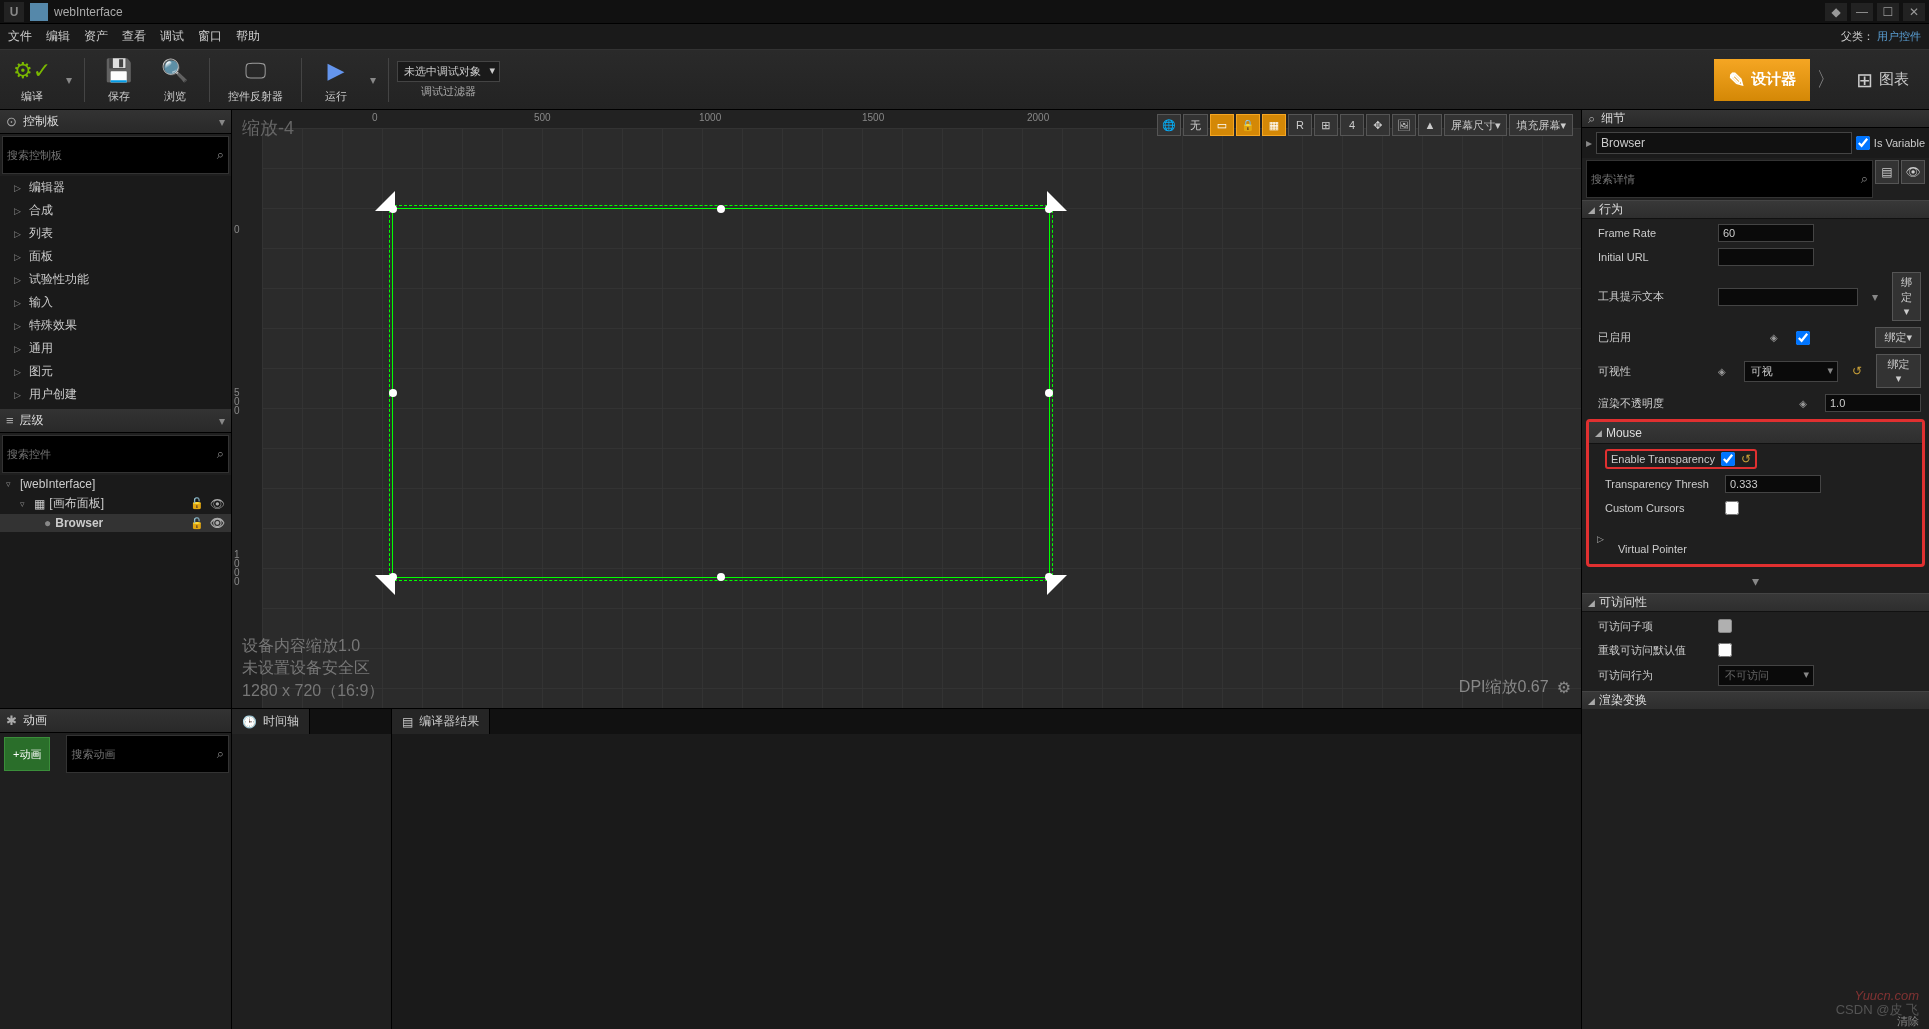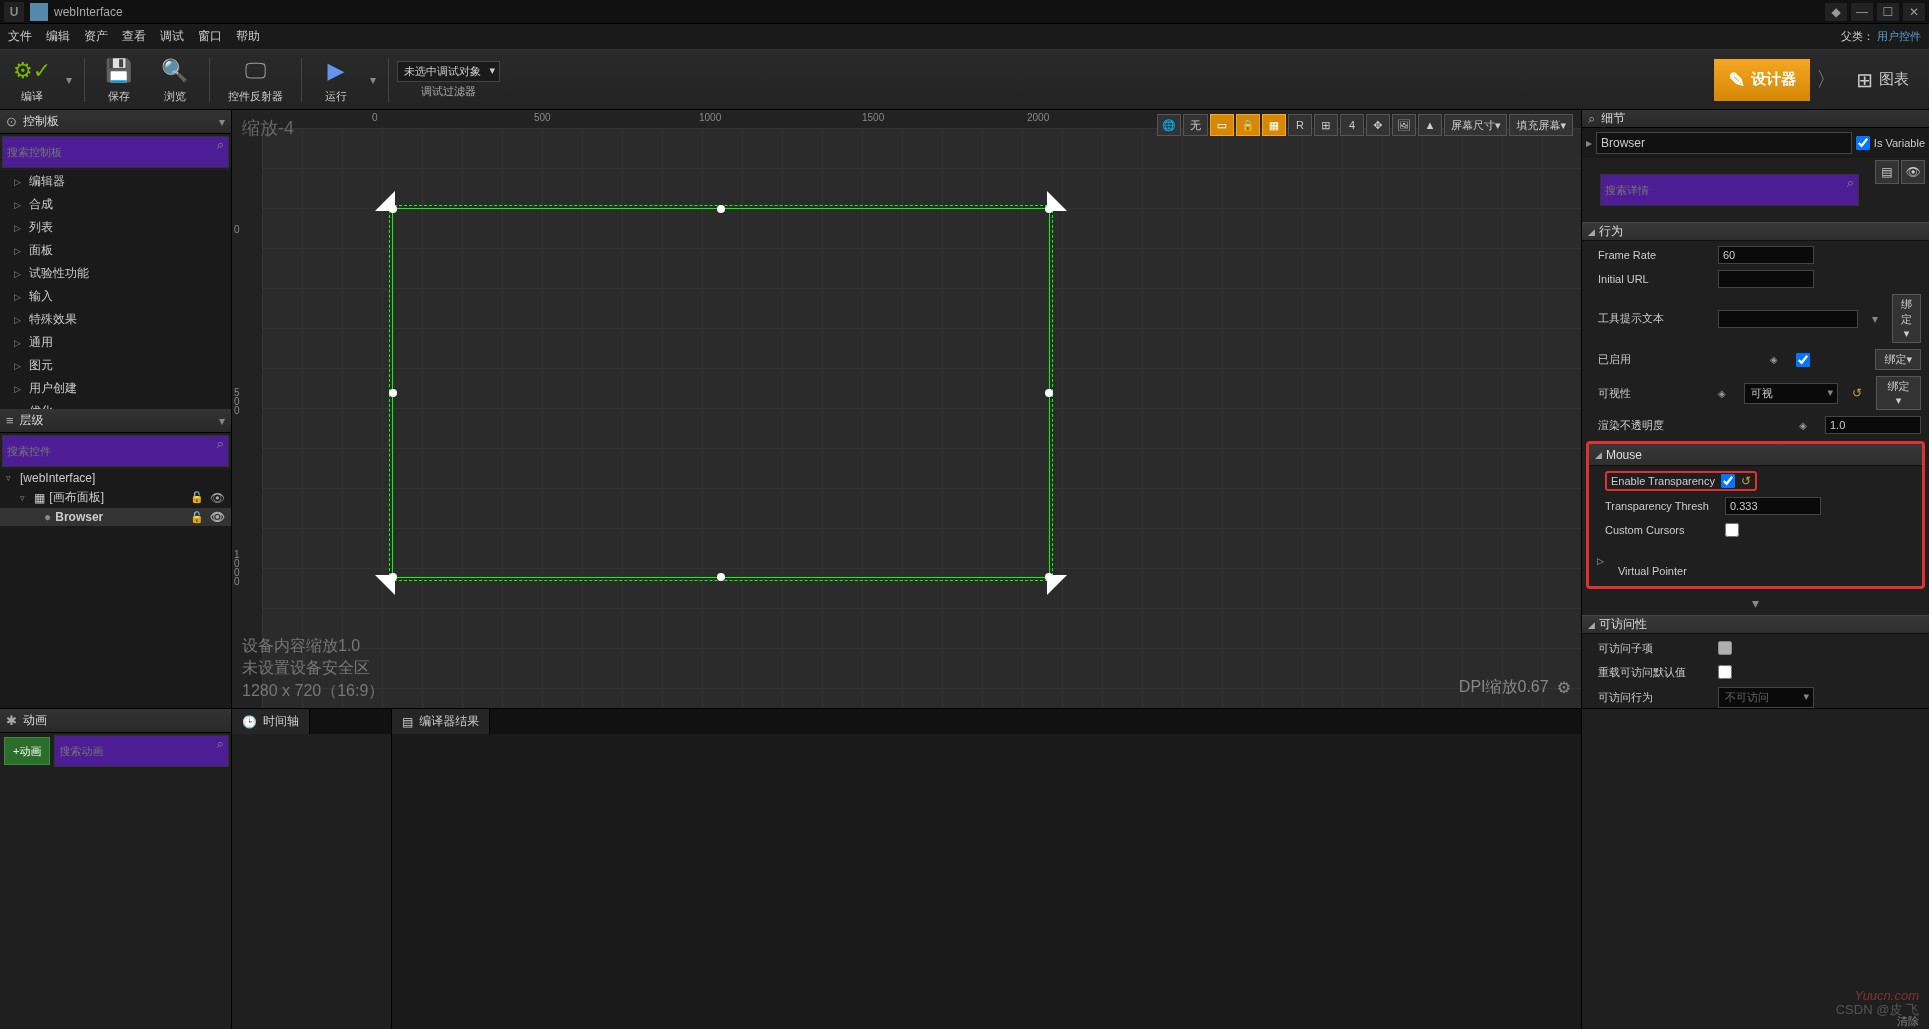--- a/index.html
+++ b/index.html
@@ -39,21 +39,21 @@
 .mode-tab.active { background:linear-gradient(#f5a623,#d48806); color:#fff; font-weight:bold; }
 .mode-tab .mi { font-size:20px; }
 .chev { color:#888; font-size:20px; margin:0 4px; }
 
 
 .main { display:flex; height: 598px; }
 .left-col { width: 232px; display:flex; flex-direction:column; background:#1f1f1f; border-right:1px solid #000; }
 .panel-header { height:24px; background:linear-gradient(#333,#292929); display:flex; align-items:center; padding:0 6px; gap:6px; color:#ddd; border-bottom:1px solid #000; }
 .panel-header .hi { font-size:13px; color:#aaa; }
 .panel-header .add { margin-left:auto; color:#888; cursor:pointer; }
-.search-row { height:32px; background:#4c1d95; border:1px solid #333; margin:2px; display:flex; padding:0 4px; }
+.search-row { height:38px; background:#000000; border:1px solid #333; margin:2px; display:flex; align-items:center; padding:0 4px; }
 .search-row input { flex:1; background:transparent; border:none; color:#ccc; font-size:11px; outline:none; }
 .search-row .mag { color:#888; font-size:13px; }
 .tree { flex:1; overflow:auto; background:#1a1a1a; }
 .tree-item { padding:3px 6px 3px 14px; color:#ccc; cursor:pointer; display:flex; align-items:center; gap:4px; }
 .tree-item::before { content:"▷"; color:#888; font-size:9px; margin-right:4px; }
 .hierarchy-item { padding:2px 6px; display:flex; align-items:center; gap:4px; color:#ccc; }
 .hierarchy-item.sel { background:#333; font-weight:bold; }
 .hierarchy-item .exp { color:#888; font-size:9px; width:10px; }
 .hierarchy-item .lock { margin-left:auto; color:#777; font-size:11px; }
 .hierarchy-item .eye { color:#aaa; font-size:12px; margin-left:2px; }
@@ -80,21 +80,21 @@
 .dpi-info { position:absolute; right:10px; bottom:10px; color:#888; font-size:16px; display:flex; align-items:center; gap:8px; }
 
 
 .right-col { width: 348px; background:#1f1f1f; border-left:1px solid #000; display:flex; flex-direction:column; }
 .details-top { display:flex; align-items:center; gap:4px; padding:4px; background:#1a1a1a; }
 .details-top .di { color:#888; }
 .details-top input { flex:1; background:#111; border:1px solid #444; color:#ccc; padding:3px 4px; font-size:12px; }
 .details-top label { display:flex; align-items:center; gap:4px; font-size:11px; color:#ccc; }
 .details-top input[type=checkbox] { width:14px; height:14px; }
 .search-details { display:flex; gap:2px; padding:2px 4px; }
-.search-details .search-row { flex:1; margin:14px; }
+.search-details .search-row { flex:1; margin:0; }
 .view-btn { width:24px; height:24px; background:#333; border:1px solid #555; display:flex; align-items:center; justify-content:center; color:#ccc; cursor:pointer; }
 .section-h { height:22px; background:linear-gradient(#383838,#2e2e2e); display:flex; align-items:center; padding:0 6px; gap:4px; color:#ddd; border-top:1px solid #444; border-bottom:1px solid #111; cursor:pointer; }
 .section-h .tri { font-size:9px; color:#aaa; }
 .prop-body { padding:2px 0; }
 .prop-row { display:flex; align-items:center; padding:3px 8px 3px 16px; min-height:24px; gap:14px; }
 .prop-row .label { width:106px; font-size:11px; color:#ccc; flex-shrink:0; }
 .prop-row .badge { color:#999; font-size:10px; margin-left:auto; margin-right:4px; }
 .num-input { background:#0a0a0a; border:1px solid #444; color:#ccc; padding:2px 16px 2px 4px; width:96px; font-size:11px; position:relative; }
 .text-input { background:#0a0a0a; border:1px solid #444; color:#ccc; padding:2px 4px; width:96px; font-size:11px; }
 .combo { background:#0a0a0a; border:1px solid #444; color:#ccc; padding:2px 18px 2px 6px; width:96px; font-size:11px; position:relative; cursor:pointer; }
@@ -105,21 +105,21 @@
 .highlight-box { border:3px solid #e03030; border-radius:4px; margin:2px 4px; padding-bottom:4px; }
 .highlight-box .section-h { border-top:none; }
 .inner-highlight { border:2px solid #e03030; border-radius:3px; display:inline-flex; align-items:center; padding:1px 4px; gap:6px; }
 .expand-more { text-align:center; padding:4px; color:#888; cursor:pointer; font-size:14px; }
 .disabled { color:#666; }
 
 
 .bottom { height: 321px; display:flex; border-top:1px solid #000; }
 .anim-col { width:232px; display:flex; flex-direction:column; background:#1f1f1f; border-right:1px solid #000; }
 .add-anim { background:#2a6e2a; border:1px solid #3a8e3a; color:#fff; padding:2px 8px; font-size:11px; cursor:pointer; margin:2px; }
-.anim-row { display:flex; gap:2px; padding:2px; }
+.anim-row { display:flex; gap:14px; padding:2px; }
 .timeline-col { width:160px; background:#1f1f1f; border-right:1px solid #000; }
 .compiler-col { flex:1; background:#1a1a1a; }
 .tab-row { display:flex; background:#111; }
 .bot-tab { padding:4px 10px; background:#252525; color:#ccc; display:flex; align-items:center; gap:6px; font-size:12px; cursor:pointer; border-right:1px solid #000; }
 .bot-right { width:348px; background:#1f1f1f; border-left:1px solid #000; }
 
 .watermark { position:fixed; right:10px; bottom:26px; color:#c04040; font-size:13px; font-style:italic; opacity:0.6; }
 .csdn { position:fixed; right:10px; bottom:10px; color:#888; font-size:13px; opacity:0.5; }
 .clear-btn { position:fixed; right:10px; bottom:0; color:#888; font-size:11px; cursor:pointer; }
 </style>

